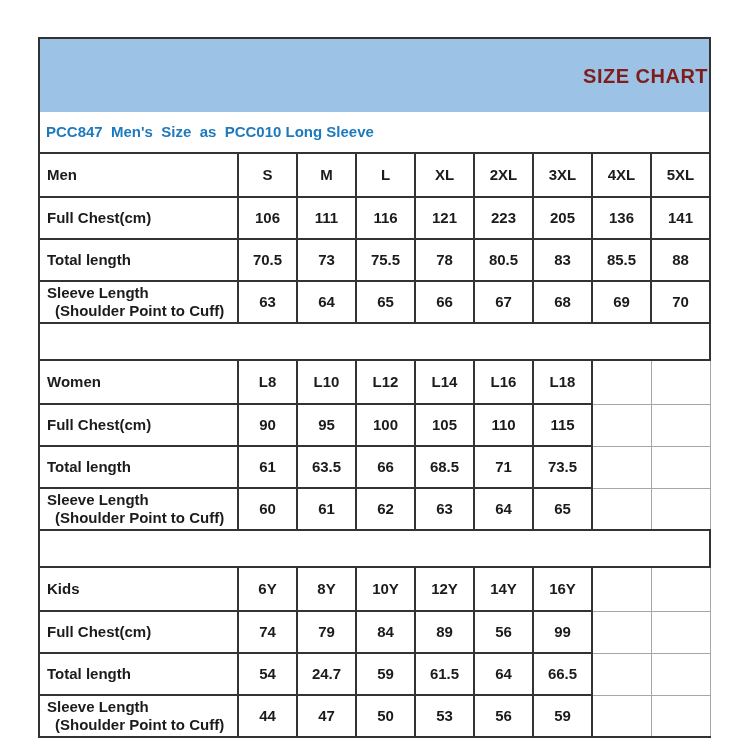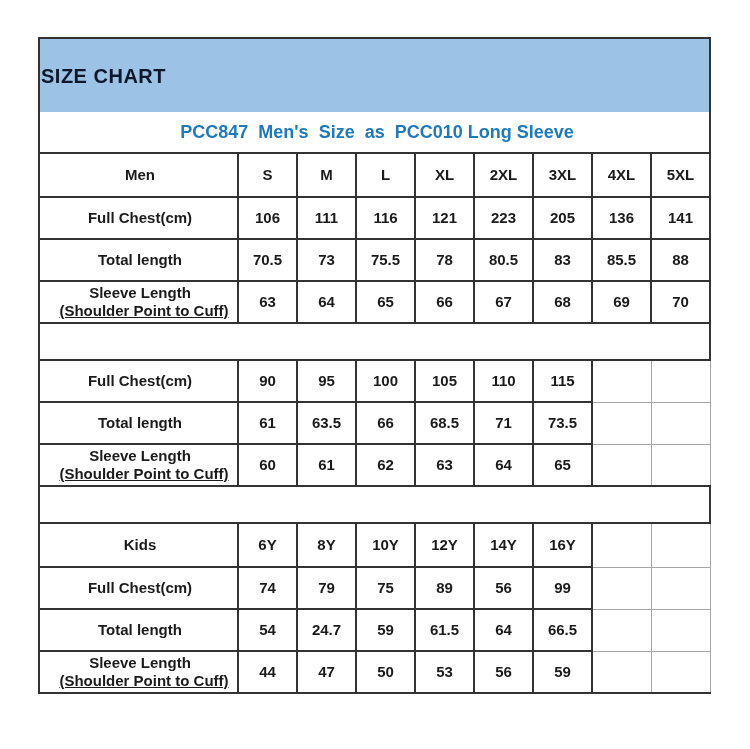--- a/index.html
+++ b/index.html
@@ -28,49 +28,49 @@
     font-size:15px;
     line-height:18px;
     vertical-align:middle;
     overflow:hidden;
   }
   .band-cell{
     background:var(--header-bg,#9cc2e5);
     height:71px;
     border:2px solid var(--border-dark,#333333);
     border-bottom:none;
-    text-align:left;
+    text-align:right;
     font-size:20px;
     letter-spacing:0.5px;
-    color:#0f172a;
+    color:#7f1d1d;
     margin-top:16px;
   }
   .subtitle-cell{
     height:38px;
     border:2px solid var(--border-dark,#333333);
     border-top:none;
     color:var(--subtitle-text,#1e79bd);
-    font-size:18px;
+    font-size:15px;
     padding-left:6px;
     white-space:pre;
-    text-align:center;
+    text-align:left;
   }
   .label-cell{
     border:2px solid var(--border-dark,#333333);
-    text-align:center;
+    text-align:left;
     padding:2px 4px 2px 7px;
     height:36px;
   }
   .value-cell{
     border:2px solid var(--border-dark,#333333);
     text-align:center;
     height:36px;
   }
   tr.section-header-row td{height:38px;}
-  .label-line2{padding-left:8px;text-decoration:underline;}
+  .label-line2{padding-left:8px;}
   .phantom-cell{
     border:1px solid var(--border-light,#a6a6a6);
   }
   .phantom-top{border-top:2px solid var(--border-dark,#333333);}
   .phantom-bottom{border-bottom:2px solid var(--border-dark,#333333);}
   .gap-cell{
     height:33px;
     border-left:2px solid var(--border-dark,#333333);
     border-right:2px solid var(--border-dark,#333333);
     border-top:2px solid var(--border-dark,#333333);
@@ -149,20 +149,31 @@
             <td class="value-cell">65</td>
             <td class="value-cell">66</td>
             <td class="value-cell">67</td>
             <td class="value-cell">68</td>
             <td class="value-cell">69</td>
             <td class="value-cell">70</td>
           </tr>
           <tr class="gap-row">
             <td class="gap-cell" colspan="9"></td>
           </tr>
+          <tr class="section-header-row">
+            <td class="label-cell">Women</td>
+            <td class="value-cell">L8</td>
+            <td class="value-cell">L10</td>
+            <td class="value-cell">L12</td>
+            <td class="value-cell">L14</td>
+            <td class="value-cell">L16</td>
+            <td class="value-cell">L18</td>
+            <td class="phantom-cell phantom-top"></td>
+            <td class="phantom-cell phantom-top"></td>
+          </tr>
           <tr class="data-row">
             <td class="label-cell">
               <div class="label-line1">Full Chest(cm)</div>
             </td>
             <td class="value-cell">90</td>
             <td class="value-cell">95</td>
             <td class="value-cell">100</td>
             <td class="value-cell">105</td>
             <td class="value-cell">110</td>
             <td class="value-cell">115</td>
@@ -209,21 +220,21 @@
             <td class="value-cell">16Y</td>
             <td class="phantom-cell phantom-top"></td>
             <td class="phantom-cell phantom-top"></td>
           </tr>
           <tr class="data-row">
             <td class="label-cell">
               <div class="label-line1">Full Chest(cm)</div>
             </td>
             <td class="value-cell">74</td>
             <td class="value-cell">79</td>
-            <td class="value-cell">75</td>
+            <td class="value-cell">84</td>
             <td class="value-cell">89</td>
             <td class="value-cell">56</td>
             <td class="value-cell">99</td>
             <td class="phantom-cell"></td>
             <td class="phantom-cell"></td>
           </tr>
           <tr class="data-row">
             <td class="label-cell">
               <div class="label-line1">Total length</div>
             </td>

